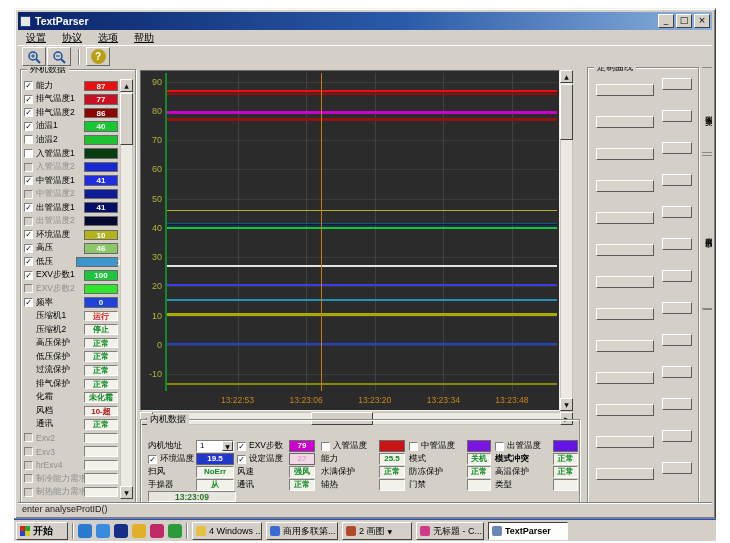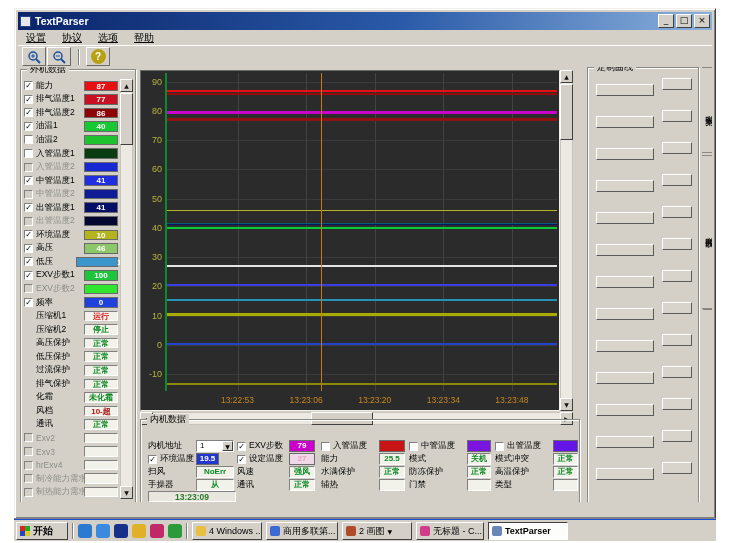--- a/index.html
+++ b/index.html
@@ -392,21 +392,21 @@
             <span>内机地址</span>
           </div>
           <div class="bp-val bp-drop" style="left: 55px; top: 20px; width: 38px;">
             <span class="txt">1</span>
             <span class="db">▼</span>
           </div>
           <div class="bp-label" style="left: 7px; top: 33px; width: 46px;">
             <span class="cb">✓</span>
             <span>环境温度</span>
           </div>
-          <div class="bp-val bp-chip" style="left: 55px; top: 33px; width: 23px; background: rgb(34, 56, 204); color: rgb(255, 255, 255);">19.5</div>
+          <div class="bp-val bp-chip" style="left: 55px; top: 33px; width: 38px; background: rgb(34, 56, 204); color: rgb(255, 255, 255);">19.5</div>
           <div class="bp-label" style="left: 7px; top: 46px; width: 46px;">
             <span>扫风</span>
           </div>
           <div class="bp-val bp-stat" style="left: 55px; top: 46px; width: 38px; color: rgb(10, 138, 34);">NoErr</div>
           <div class="bp-label" style="left: 7px; top: 59px; width: 46px;">
             <span>手操器</span>
           </div>
           <div class="bp-val bp-stat" style="left: 55px; top: 59px; width: 38px; color: rgb(10, 138, 34);">从</div>
           <div class="bp-label" style="left: 96px; top: 20px; width: 50px;">
             <span class="cb">✓</span>
@@ -458,21 +458,21 @@
           <div class="bp-val bp-stat" style="left: 326px; top: 46px; width: 24px; color: rgb(10, 138, 34);">正常</div>
           <div class="bp-label" style="left: 268px; top: 59px; width: 56px;">
             <span>门禁</span>
           </div>
           <div class="bp-val bp-stat" style="left: 326px; top: 59px; width: 24px; color: rgb(10, 138, 34);"></div>
           <div class="bp-label" style="left: 354px; top: 20px; width: 56px;">
             <span class="cb"></span>
             <span>出管温度</span>
           </div>
           <div class="bp-val bp-chip" style="left: 412px; top: 20px; width: 25px; background: rgb(100, 20, 230); color: rgb(255, 255, 255);"></div>
-          <div class="bp-label" style="left: 354px; top: 33px; width: 56px;">
+          <div class="bp-label" style="left: 354px; top: 33px; width: 56px; font-weight: bold;">
             <span>模式冲突</span>
           </div>
           <div class="bp-val bp-stat" style="left: 412px; top: 33px; width: 25px; color: rgb(10, 138, 34);">正常</div>
           <div class="bp-label" style="left: 354px; top: 46px; width: 56px;">
             <span>高温保护</span>
           </div>
           <div class="bp-val bp-stat" style="left: 412px; top: 46px; width: 25px; color: rgb(10, 138, 34);">正常</div>
           <div class="bp-label" style="left: 354px; top: 59px; width: 56px;">
             <span>类型</span>
           </div>
@@ -507,20 +507,23 @@
           <div class="slotbar" style="left: 74px; top: 362px; width: 30px;"></div>
           <div class="slotbar" style="left: 8px; top: 400px; width: 58px;"></div>
           <div class="slotbar" style="left: 74px; top: 394px; width: 30px;"></div>
         </div>
 
       <div class="vtab" style="top:0px; height:86px;">实时文本</div>
       <div class="vtab" style="top:88px; height:154px; box-shadow:1px 1px 0 #808080;">实时曲线</div>
 
     </div>
 
+    <div class="statusbar">
+      <span>enter analyseProtID()</span>
+    </div>
   </div>
 
   <div class="taskbar">
     <div class="startbtn">
       <span class="flag">
         <i style="background:#d22"></i>
           <i style="background:#2a2"></i>
           <i style="background:#24c"></i>
           <i style="background:#dc2"></i>
       </span>

